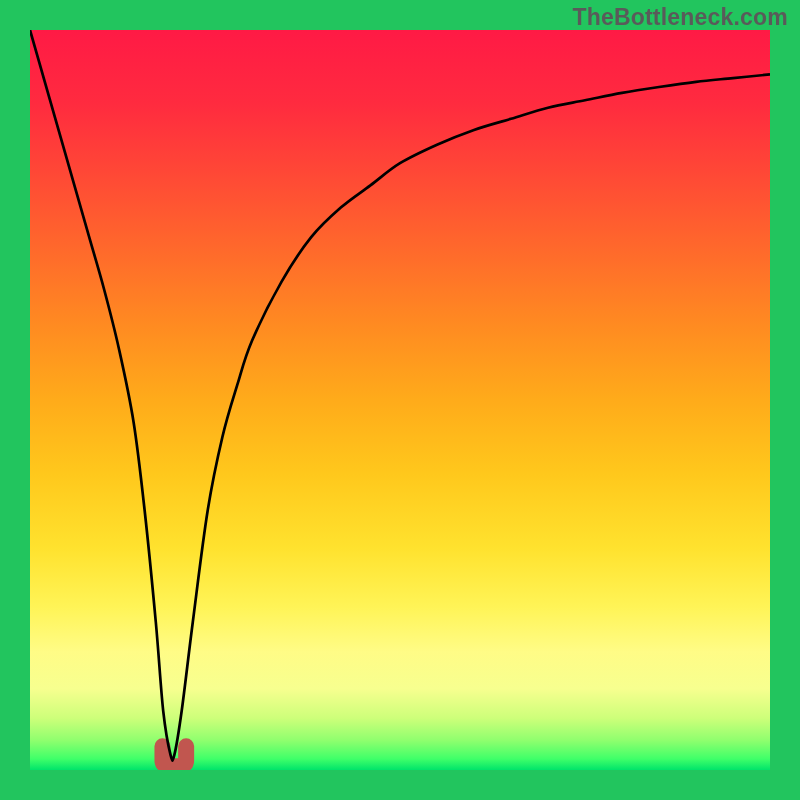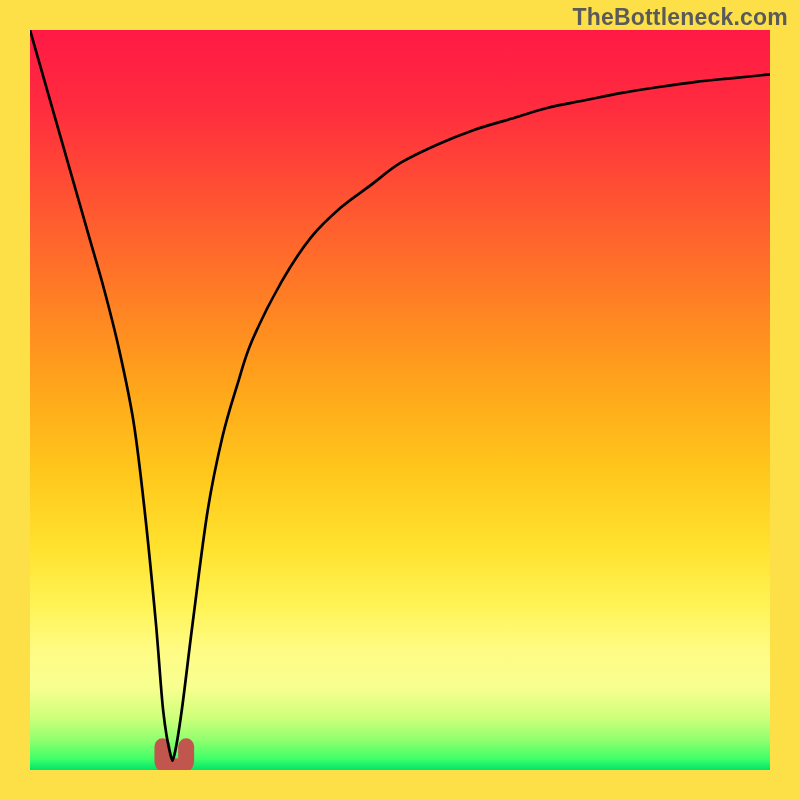--- a/index.html
+++ b/index.html
@@ -10,21 +10,21 @@
     overflow: hidden;
     background: #000;
     font-family: Arial, Helvetica, sans-serif;
   }
   .frame {
     position: absolute;
     left: 0;
     top: 0;
     width: 800px;
     height: 800px;
-    background: #fde047;
+    background: #22c55e;
   }
   .plot-area {
     position: absolute;
     left: 30px;
     top: 30px;
     width: 740px;
     height: 740px;
   }
   .gradient-bg {
     position: absolute;

